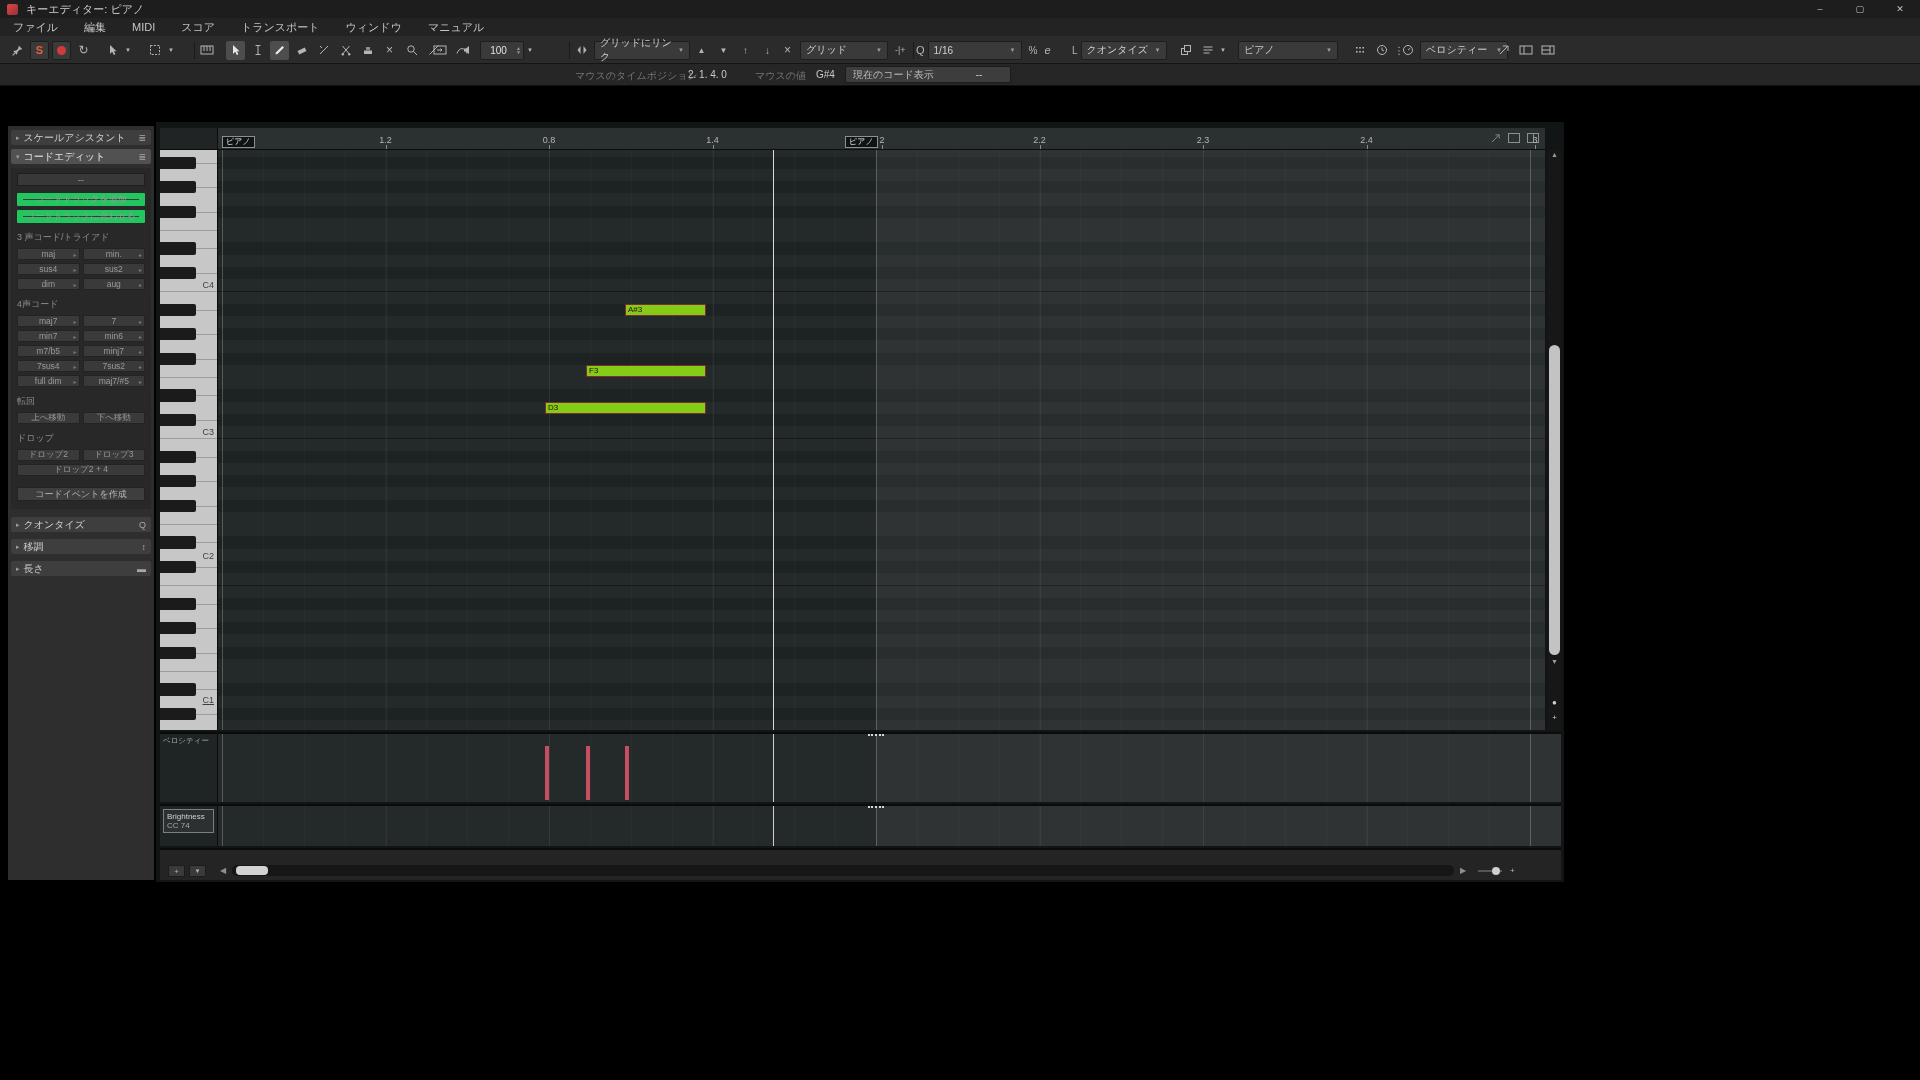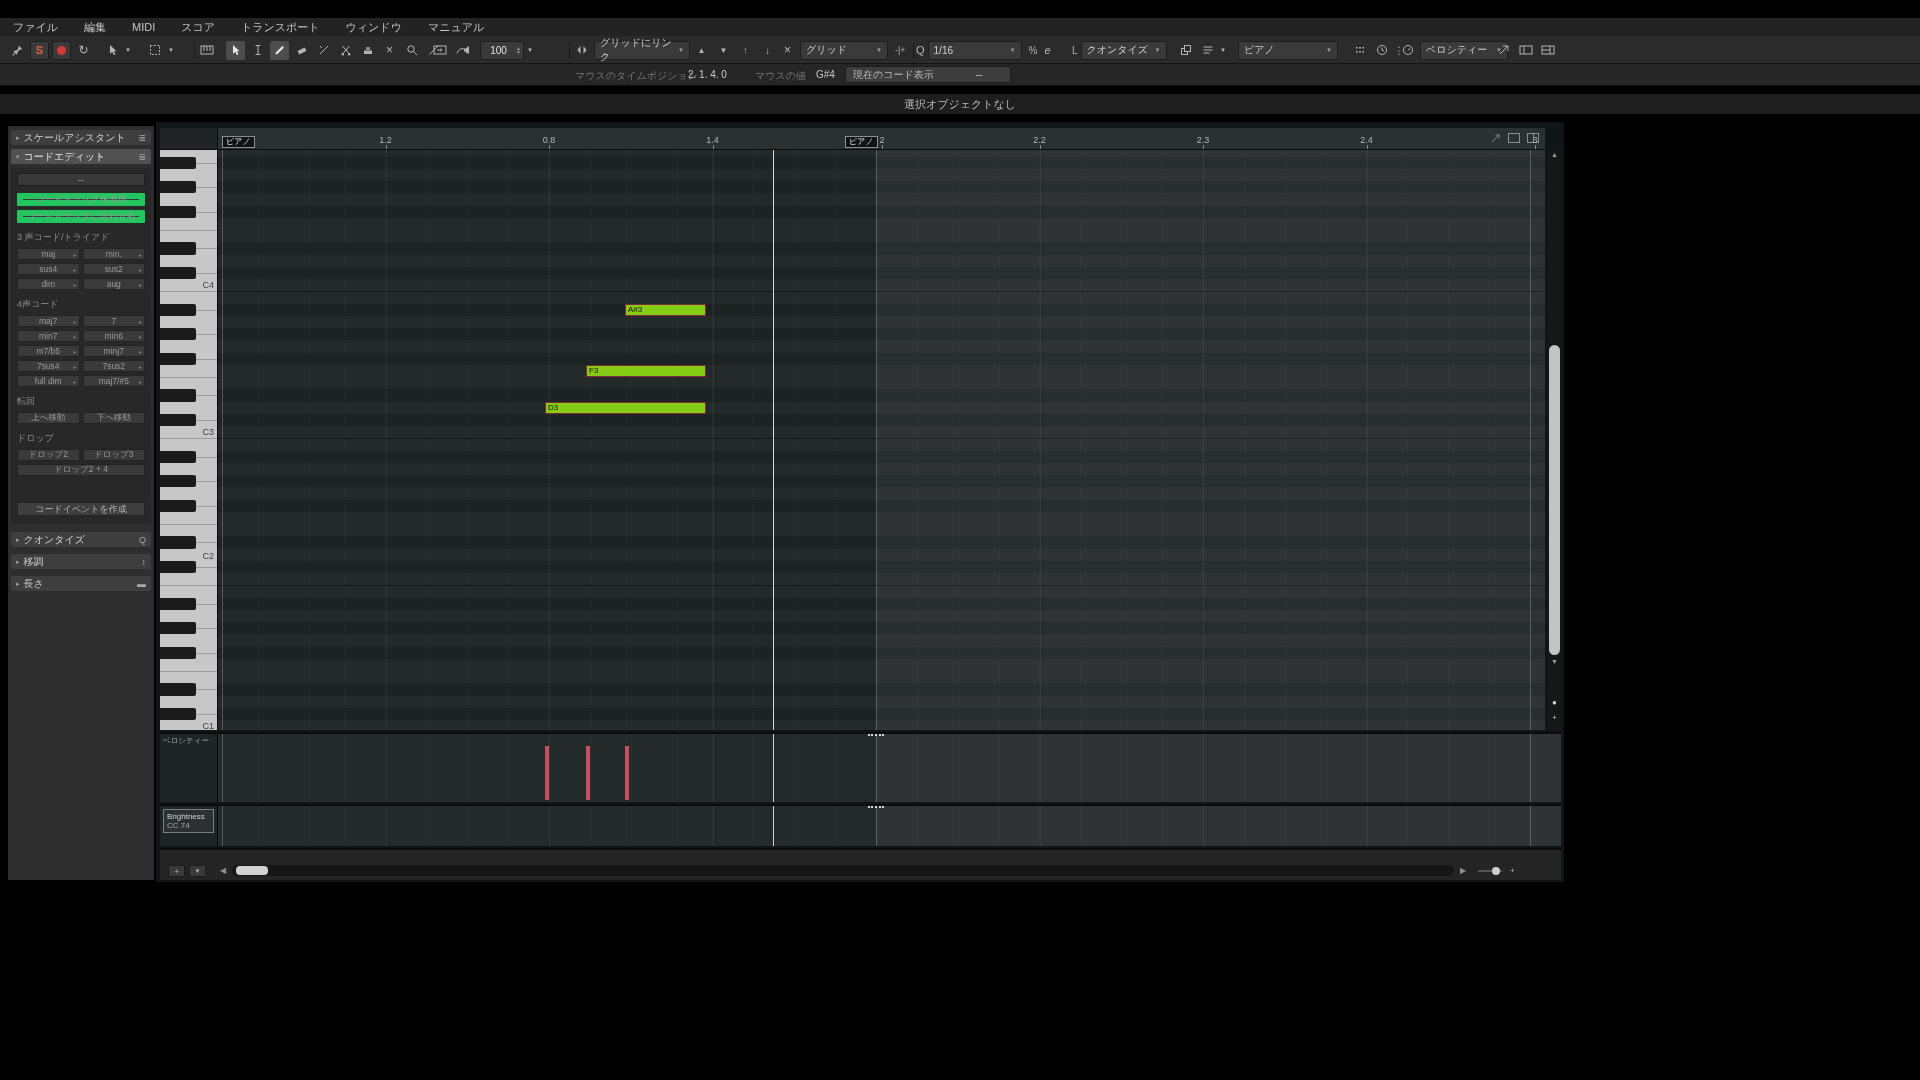--- a/index.html
+++ b/index.html
@@ -52,21 +52,21 @@
 .sec-head.selected{background:#515151;color:#e8e8e8}
 .sec-head .tri{font-size:7px;color:#9a9a9a}
 .sec-head .hicon{margin-left:auto;font-size:9px;color:#a8a8a8}
 .chord-panel{background:#282828;padding:5px 6px 8px;margin-bottom:4px}
 .chord-display{height:13px;background:#383838;border:1px solid #1e1e1e;display:flex;align-items:center;justify-content:center;color:#a8a8a8;font-size:9px;margin-bottom:7px}
 .side-btn{height:13px;background:#3a3a3a;border:6px solid #22c55e;border-radius:1px;color:#989898;font-size:9px;display:flex;align-items:center;justify-content:center;margin-bottom:4px}
 .sec-label{font-size:9px;color:#8c8c8c;margin:8px 0 4px}
 .pair-row{display:flex;gap:3px;margin-bottom:3px}
 .chord-btn{flex:1;height:12px;background:#3a3a3a;border:1px solid #232323;border-radius:1px;color:#9a9a9a;font-size:8.5px;display:flex;align-items:center;justify-content:center;position:relative}
 .chord-btn .tri{position:absolute;right:2px;font-size:6px;color:#777}
-.create-btn{height:14px;margin-top:26px;background:#3e3e3e;border:1px solid #232323;border-radius:1px;color:#b5b5b5;font-size:9px;display:flex;align-items:center;justify-content:center}
+.create-btn{height:14px;margin-top:11px;background:#3e3e3e;border:1px solid #232323;border-radius:1px;color:#b5b5b5;font-size:9px;display:flex;align-items:center;justify-content:center}
 
 
 .editor{position:absolute;left:156px;top:122px;width:1408px;height:760px;background:#121515}
 .corner{position:absolute;left:4px;top:6px;width:58px;height:22px;background:#202424;border-right:1px solid #0b0d0d;border-bottom:1px solid #0b0d0d}
 .ruler{position:absolute;left:62px;top:6px;width:1327px;height:22px;background:#2b3030;border-bottom:1px solid #0b0d0d;overflow:hidden}
 .rmark{position:absolute;bottom:4px;transform:translateX(-50%);font-size:9px;color:#b5b5b5}
 .rtick{position:absolute;bottom:0;width:1px;height:4px;background:#888d8d}
 .ptag{position:absolute;bottom:1px;height:12px;line-height:10px;padding:0 3px;background:#101414;border:1px solid #8b9090;font-size:8px;color:#e2e2e2}
 .ruler-icons{position:absolute;right:6px;top:4px;display:flex;gap:7px;align-items:center}
 .mini-ic{width:12px;height:10px;border:1px solid #8a8f8f;position:relative}
@@ -112,20 +112,29 @@
 .bb-track{position:absolute;left:72px;top:15px;width:1222px;height:11px;background:#161616;border-radius:5px}
 .bb-thumb{position:absolute;left:4px;top:1px;width:32px;height:9px;background:#d2d2d2;border-radius:4px}
 .bb-zoom{position:absolute;left:1318px;top:20px;width:24px;height:2px;background:#555}
 .bb-zoom-dot{position:absolute;right:2px;top:-3px;width:8px;height:8px;border-radius:50%;background:#cfcfcf}
 </style>
 </head>
 <body>
 
 <div class="app">
 
+  <div class="titlebar">
+    <span class="app-icon"></span>
+    <span>キーエディター: ピアノ</span>
+    <div class="win-controls">
+      <span class="win-btn">–</span>
+      <span class="win-btn">▢</span>
+      <span class="win-btn">✕</span>
+    </div>
+  </div>
 
   <div class="menubar">
     <span class="menu-item">ファイル</span>
     <span class="menu-item">編集</span>
     <span class="menu-item">MIDI</span>
     <span class="menu-item">スコア</span>
     <span class="menu-item">トランスポート</span>
     <span class="menu-item">ウィンドウ</span>
     <span class="menu-item">マニュアル</span>
   </div>
@@ -386,25 +395,20 @@
     <span class="il-label" style="left:575px">マウスのタイムポジション</span>
     <span class="il-value" style="left:688px">2. 1. 4.  0</span>
     <span class="il-label" style="left:755px">マウスの値</span>
     <span class="il-value" style="left:816px">G#4</span>
     <span class="chordbox">
       <span class="cb-label">現在のコード表示</span>
       <span class="cb-value">--</span>
     </span>
   </div>
 
-  <div class="statuszone">
-    <div class="statusbar">
-      <span>選択オブジェクトなし</span>
-    </div>
-  </div>
 
   <div class="sidebar">
     <div class="sec-head">
       <span class="tri">▸</span>
       <span>スケールアシスタント</span>
       <span class="hicon">≣</span>
     </div>
     <div class="sec-head selected">
       <span class="tri">▾</span>
       <span>コードエディット</span>
@@ -622,21 +626,21 @@
         <div class="bkey" style="top: 496.5px;"></div>
         <div class="bmid" style="top: 502.625px;"></div>
         <div class="wsep" style="top: 521px;"></div>
         <div class="bkey" style="top: 533.25px;"></div>
         <div class="bmid" style="top: 539.375px;"></div>
         <div class="bkey" style="top: 557.75px;"></div>
         <div class="bmid" style="top: 563.875px;"></div>
         <div class="clabel" style="top: 129px; margin-left: 8px;">C4</div>
         <div class="clabel" style="top: 276px; margin-left: 44px;">C3</div>
         <div class="clabel" style="top: 400px;">C2</div>
-        <div class="clabel" style="top: 570px; text-decoration: underline;">C1</div>
+        <div class="clabel" style="top: 544px; text-decoration: underline;">C1</div>
       </div>
 
     <div class="grid">
       <div class="rows-layer" id="rows-layer">
           <div class="rowd" style="top: 6.5px;"></div>
           <div class="rowd" style="top: 31px;"></div>
           <div class="rowd" style="top: 55.5px;"></div>
           <div class="rowd" style="top: 92.25px;"></div>
           <div class="rowd" style="top: 116.75px;"></div>
           <div class="octline" style="top: 141.25px;"></div>

